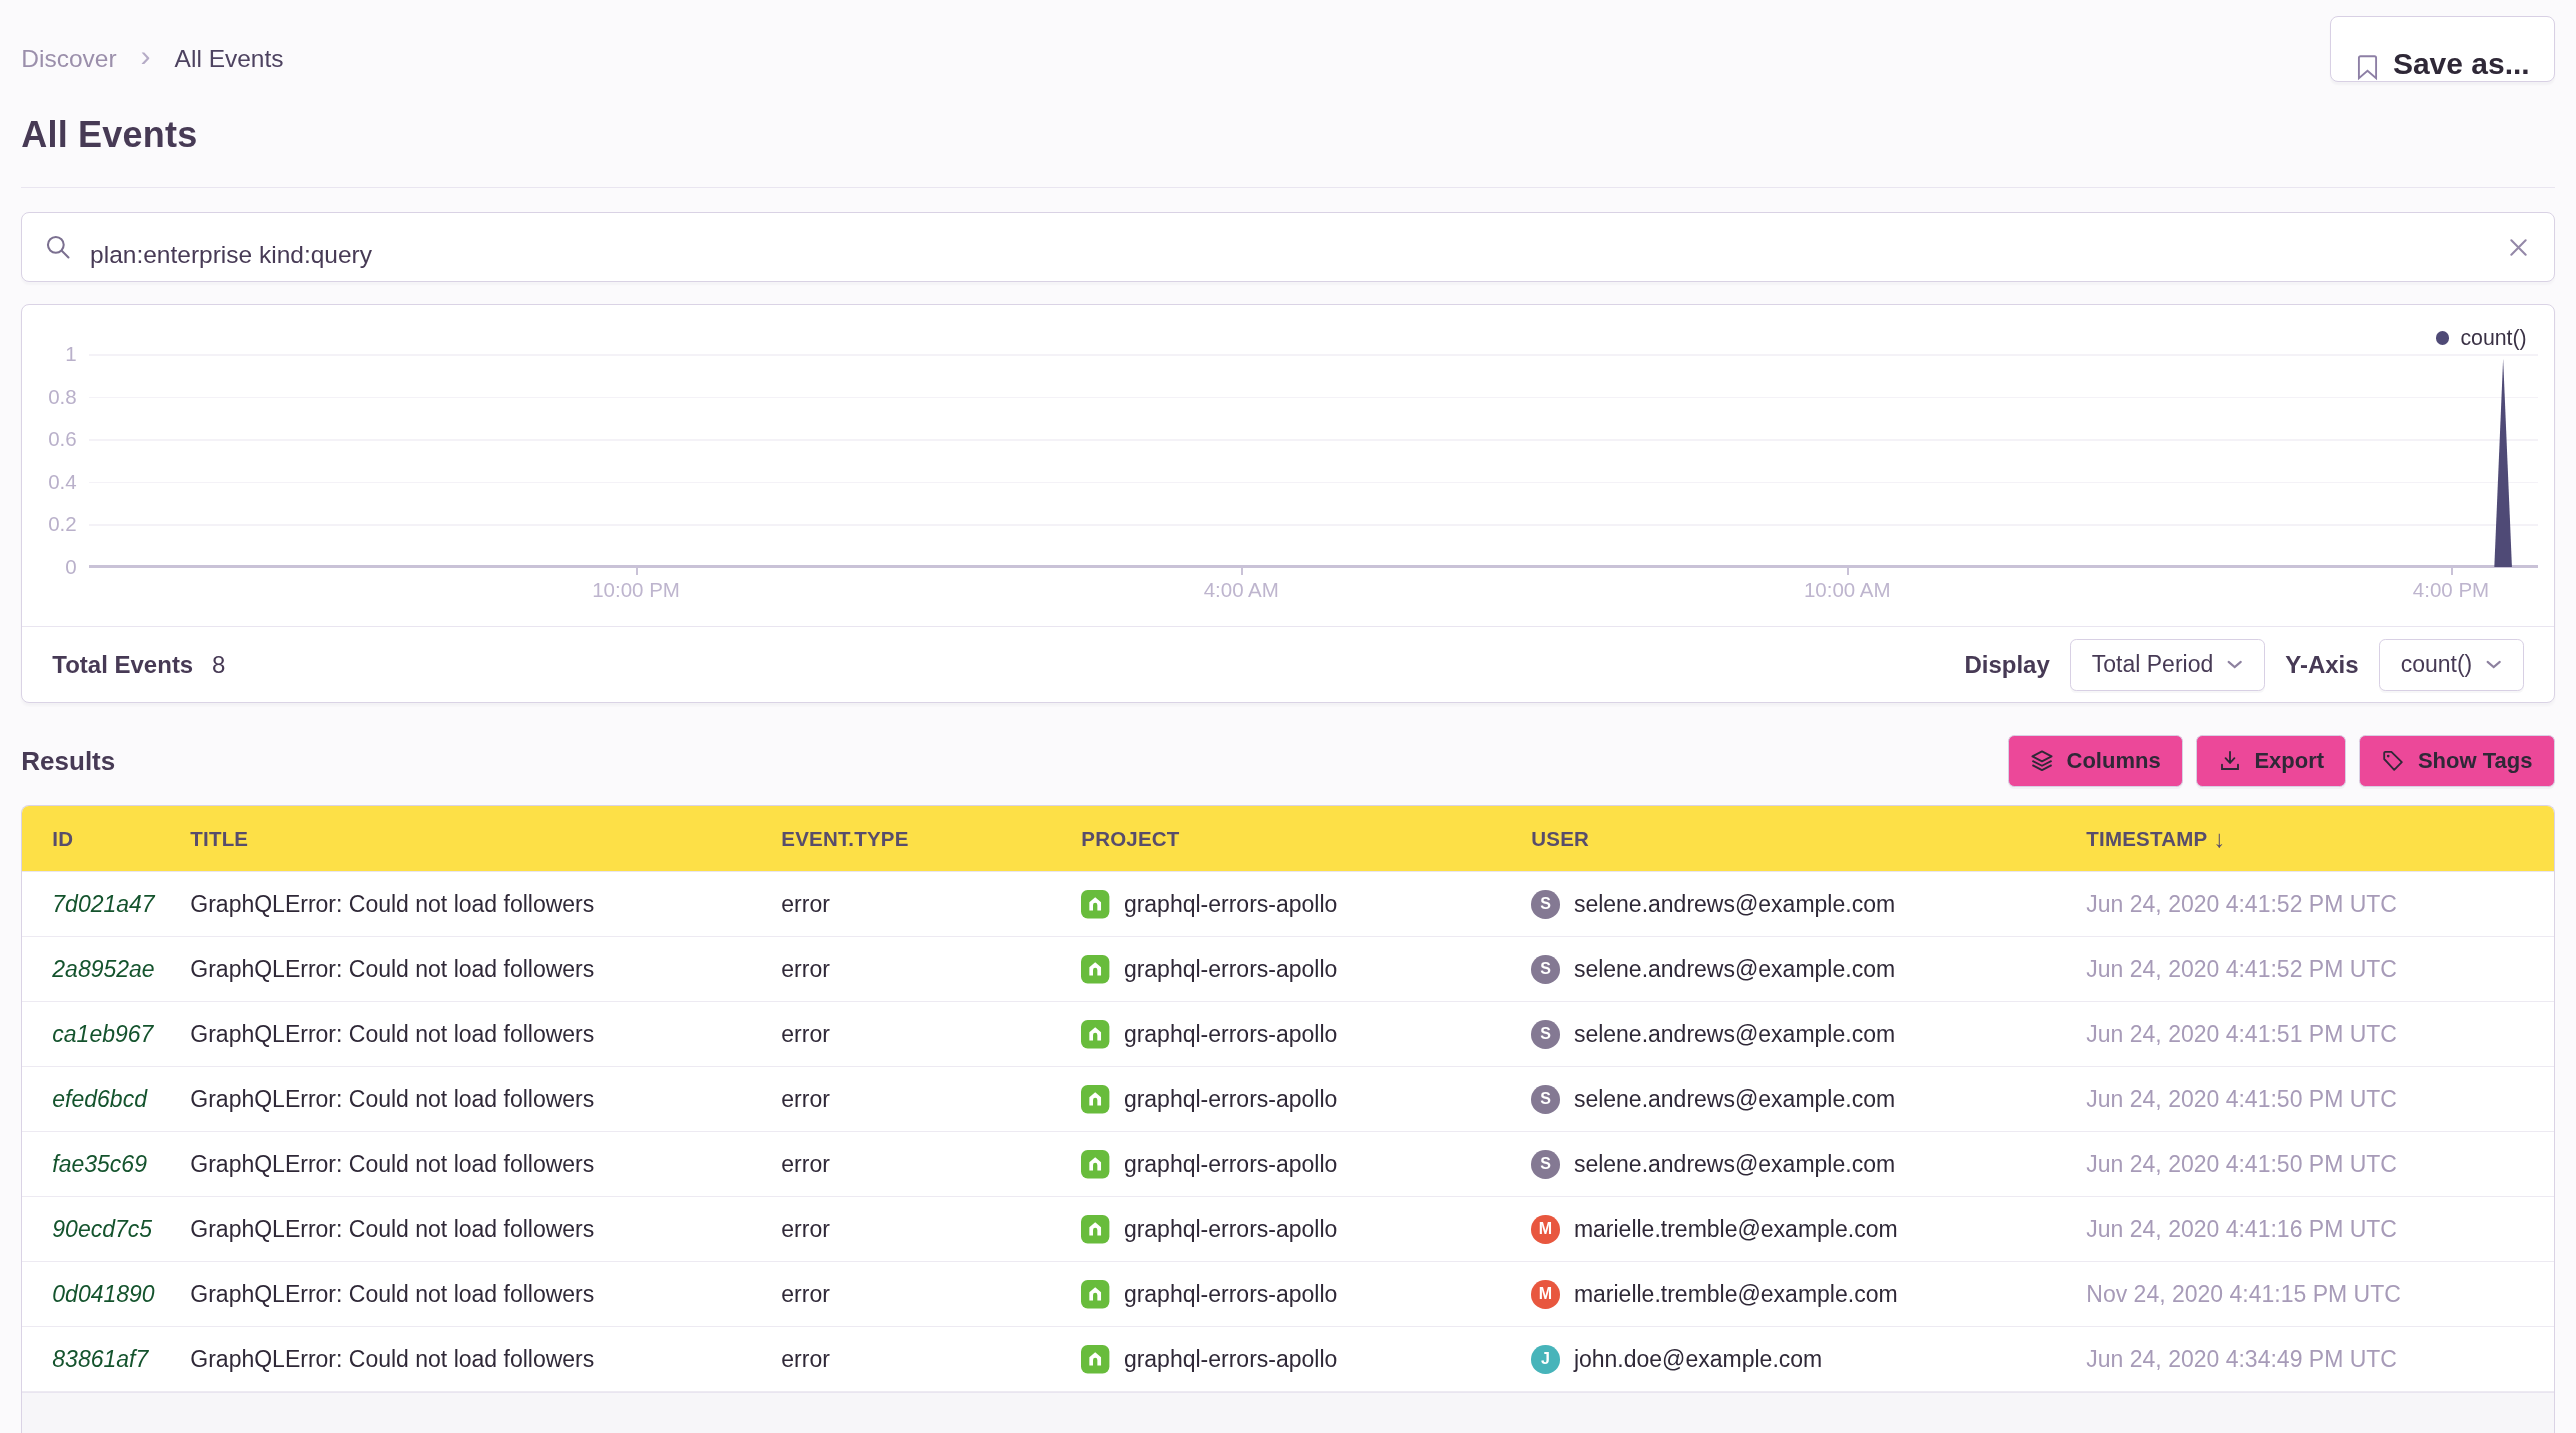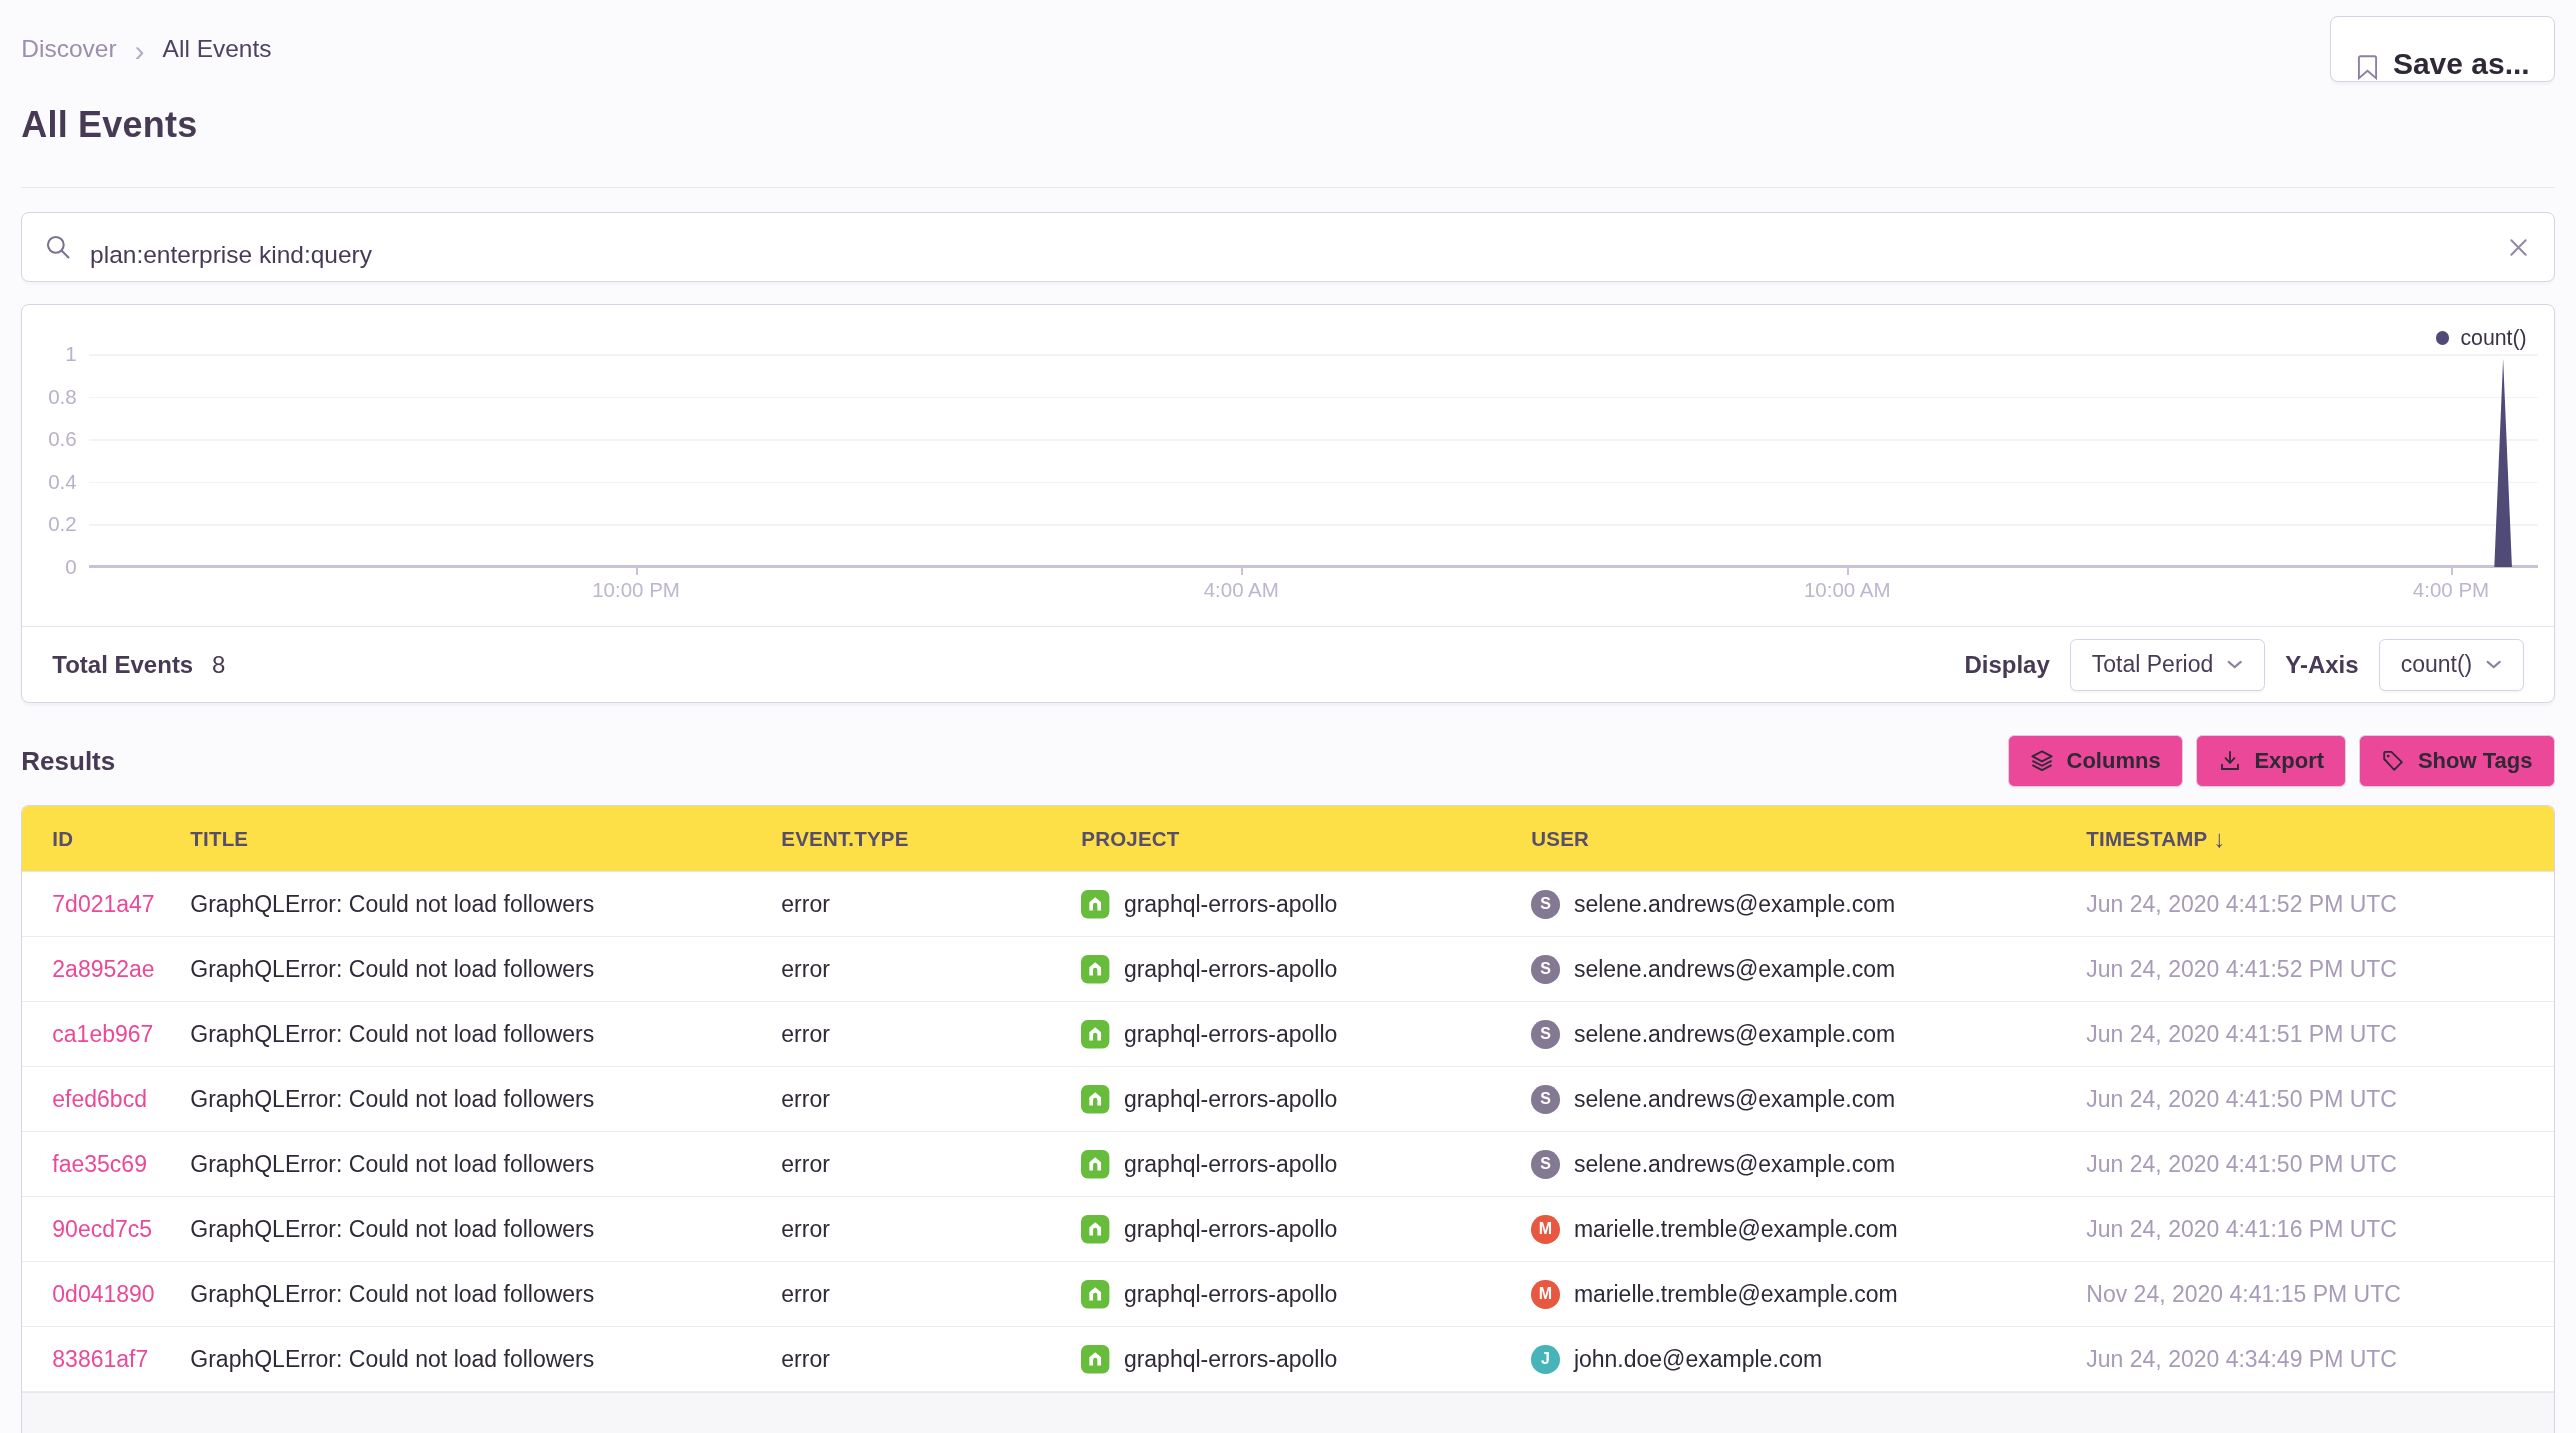--- a/index.html
+++ b/index.html
@@ -8,21 +8,21 @@
     font-family:"Liberation Sans", sans-serif;
     background:#fbfafc;
     color:#473a55;
     overflow:hidden;
     position:relative;
   }
   .page { width:2576px; height:1433px; position:relative; padding:0 21.3px; }
 
   
   .page-header { height:188px; border-bottom:1.6px solid #e9e5f0; position:relative; }
-  .breadcrumb { display:flex; align-items:flex-end; gap:18px; padding-top:35px; font-size:24.5px; }
+  .breadcrumb { display:flex; align-items:center; gap:24px; padding-top:45px; font-size:24.5px; }
   .breadcrumb .crumb-link { color:#9b8fab; cursor:pointer; }
   .breadcrumb .crumb-sep { color:#b5abc6; font-size:30px; line-height:24.5px; margin-top:-4.7px; }
   .breadcrumb .crumb-current { color:#4d4260; }
   .page-title { margin-top:41px; font-size:36px; font-weight:700; color:#473a55; letter-spacing:0.2px; }
   .save-as-btn {
     position:absolute; right:0; top:16px; height:66px;
     display:flex; align-items:flex-end; gap:12.6px; padding:0 24px;
     background:#fff; border:1.6px solid #d8d0e4; border-radius:8px;
     font-size:30px; font-weight:700; color:#2f2837;
     box-shadow:0 2.4px 1.6px rgba(60,50,80,0.04); cursor:pointer;
@@ -96,21 +96,21 @@
     border-radius:8px 8px 0 0; border-bottom:none; overflow:hidden;
   }
   .tgrid { display:grid; grid-template-columns:168px 591px 300px 450px 555px 1fr; align-items:center; }
   .thead { height:66px; background:#fde047; border-bottom:1.6px solid #e9e5f0; }
   .th {
     font-size:20.5px; font-weight:700; color:#584d6b; letter-spacing:0.2px;
     text-transform:uppercase; cursor:pointer; display:flex; align-items:center; gap:6.3px;
   }
   .trow { height:65px; border-bottom:1.6px solid #edeaf2; font-size:23px; color:#2f2837; }
   .cell-id { padding-left:30px; }
-  .id-link { color:#ec4899; text-decoration:none; cursor:pointer; }
+  .id-link { color:#14532d; text-decoration:none; cursor:pointer;font-style:italic; }
   .cell-project, .cell-user { display:flex; align-items:center; gap:14.2px;text-align:right; }
   .avatar {
     width:28.4px; height:28.4px; border-radius:50%; flex:0 0 28.4px;
     display:flex; align-items:center; justify-content:center;
     color:#fff; font-size:16px; font-weight:700;
   }
   .cell-ts { color:#a79bb8; }
   .table-foot { height:51px; background:#f7f6f9; border-top:1.6px solid #e9e5f0; }
 
   svg { display:block; }

